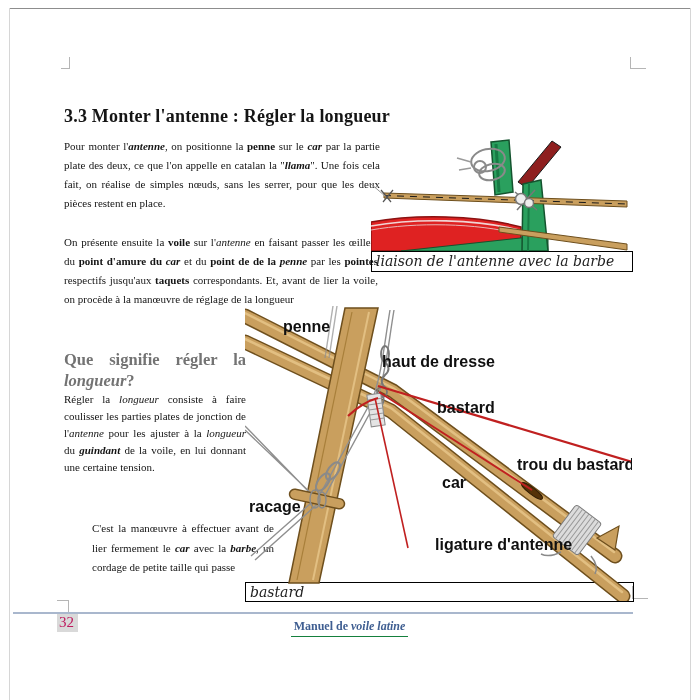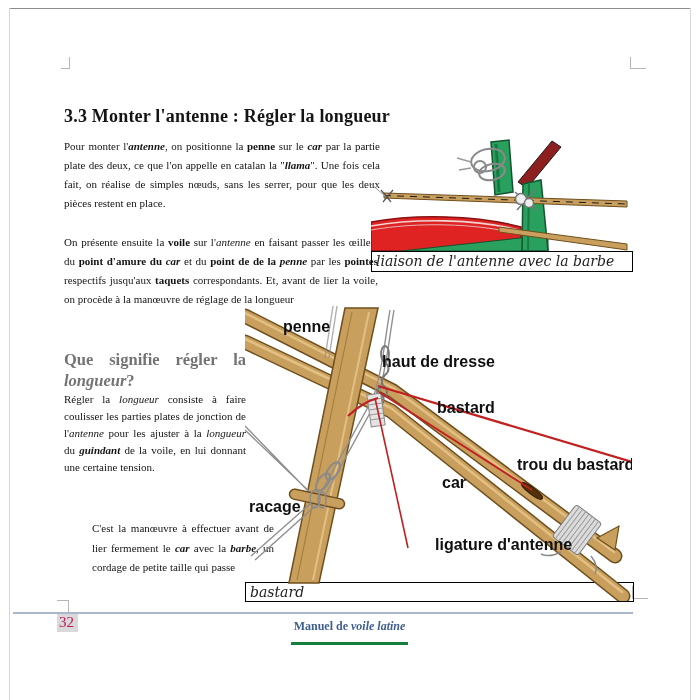--- a/index.html
+++ b/index.html
@@ -42,21 +42,21 @@
   .cap1{left:371px;top:251px;width:256px;height:19px;}
   .cap2{left:245px;top:582px;width:383px;height:18px;}
 
   .svg-label{font-family:"Liberation Sans",sans-serif;font-weight:700;font-size:16px;fill:#101010;}
 
   .footer-sep{position:absolute;left:13px;top:612px;width:620px;height:2px;background:#a9b7cd;}
   .page-number{position:absolute;left:57px;top:614px;background:#d9d9d9;
                font-size:15px;line-height:17px;padding:0 4px 1px 2px;color:#be185d;}
   .footer-title-wrap{position:absolute;left:0;top:616px;width:699px;text-align:center;}
   .footer-title{display:inline-block;font-size:12px;color:#3f5e91;
-                border-bottom:3px solid #15803d;padding:0 3px 8px 3px;}
+                border-bottom:1px solid #15803d;padding:0 3px 2px 3px;}
 </style>
 </head>
 <body>
 
 <div class="page">
 
   <div class="edge-top"></div>
   <div class="edge-left"></div>
   <div class="edge-right"></div>
   <div class="mark mark-tl"></div>

